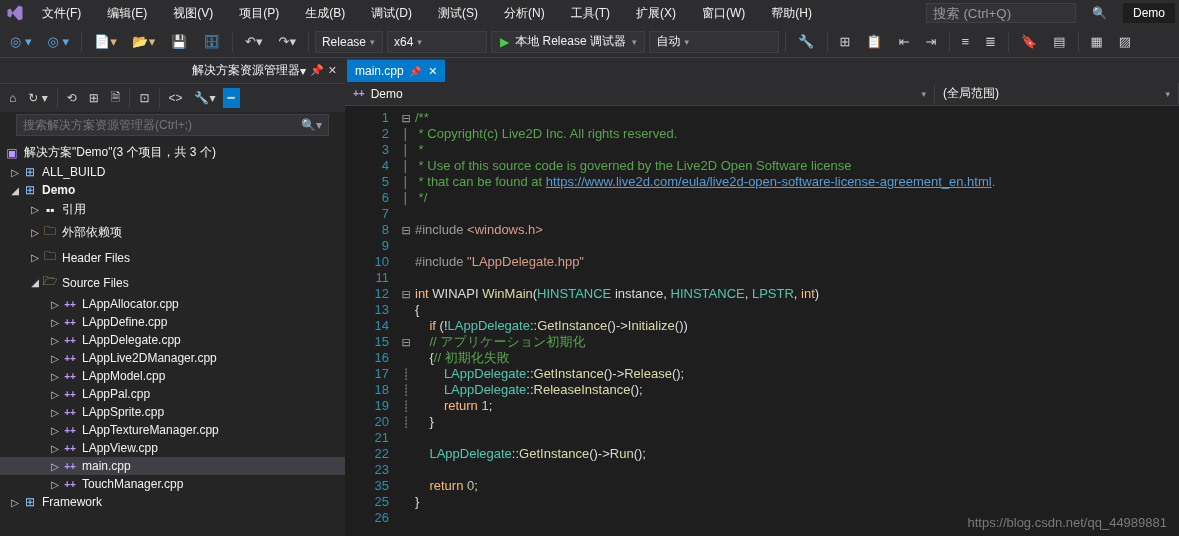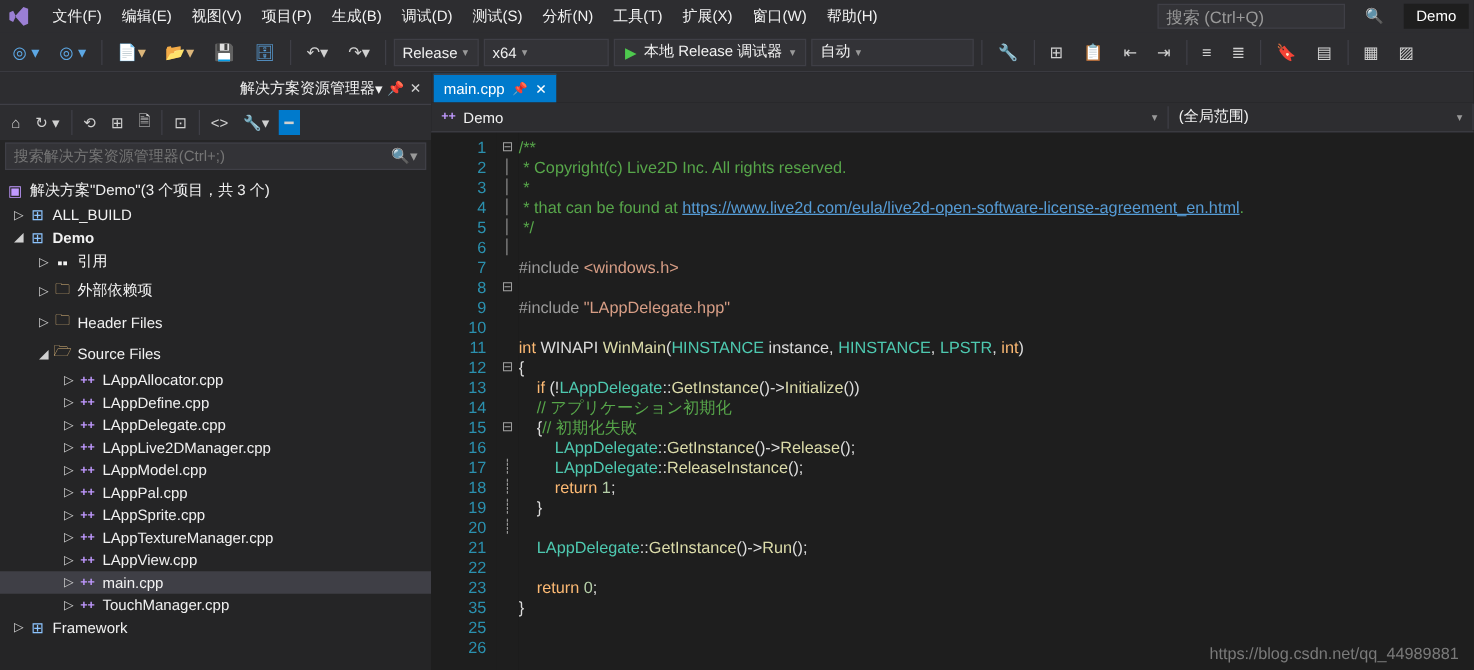--- a/index.html
+++ b/index.html
@@ -1,19 +1,19 @@
 <!DOCTYPE html>
 <html><head>
 <meta charset="utf-8">
 <style>
 * { margin: 0; padding: 0; box-sizing: border-box; font-family: "Microsoft YaHei", "Segoe UI", sans-serif; }
 body { background: #2d2d30; color: #f1f1f1; font-size: 12px; width: 1179px; height: 536px; overflow: hidden; position: relative; }
 .menubar { background: #2d2d30; height: 26px; display: flex; align-items: center; padding: 0 4px; }
 .vs-logo { width: 22px; height: 22px; margin-right: 8px; display: flex; align-items: center; justify-content: center; }
-.menu-items { display: flex; gap: 0; }
+.menu-items { display: flex; gap: 10px; }
 .menu-item { padding: 4px 8px; cursor: pointer; color: #f1f1f1; }
 .search-box { margin-left: auto; display: flex; align-items: center; gap: 8px; }
 .search-input { background: #333337; border: 1px solid #3f3f46; color: #999; padding: 2px 6px; width: 150px; height: 20px; }
 .search-input::placeholder { color: #999; }
 .search-icon { color: #f1f1f1; padding: 2px 8px; }
 .title-right { background: #1e1e1e; padding: 3px 10px; color: #fff; }
 .toolbar { background: #2d2d30; height: 32px; display: flex; align-items: center; padding: 0 4px; gap: 4px; border-bottom: 1px solid #3f3f46; }
 .tb-icon { padding: 4px 6px; cursor: pointer; color: #d0d0d0; font-size: 13px; }
 .tb-sep { width: 1px; height: 20px; background: #3f3f46; margin: 0 2px; }
 .tb-combo { background: #333337; border: 1px solid #3f3f46; color: #f1f1f1; padding: 2px 6px; height: 22px; display: flex; align-items: center; gap: 4px; }
@@ -22,21 +22,21 @@
 .play-icon { color: #4ec94e; }
 .main-area { display: flex; height: calc(100% - 58px); }
 .sidebar { width: 345px; background: #252526; display: flex; flex-direction: column; }
 .sidebar-header { background: #2d2d30; padding: 4px 8px; display: flex; align-items: center; justify-content: flex-end; border-bottom: 1px solid #3f3f46; }
 .sidebar-title { color: #f1f1f1; }
 .sidebar-controls { display: flex; gap: 4px; }
 .pin-icon, .close-x { cursor: pointer; color: #d0d0d0; font-size: 11px; }
 .sidebar-toolbar { background: #2d2d30; height: 28px; display: flex; align-items: center; padding: 0 4px; gap: 2px; }
 .stb-icon { padding: 3px 5px; cursor: pointer; color: #d0d0d0; font-size: 12px; }
 .stb-icon.active { background: #007acc; }
-.sidebar-search { background: #333337; border: 1px solid #3f3f46; margin: 2px 4px; padding: 3px 6px; display: flex; align-items: center; justify-content: space-between; }
+.sidebar-search { background: #333337; border: 1px solid #3f3f46; margin: 2px 16px; padding: 3px 6px; display: flex; align-items: center; justify-content: space-between; }
 .sidebar-search input { background: transparent; border: none; color: #999; flex: 1; outline: none; font-size: 12px; }
 .tree { padding: 4px 0; overflow-y: auto; flex: 1; }
 .tree-node { display: flex; align-items: center; padding: 2px 4px; cursor: pointer; white-space: nowrap; }
 .tree-node.selected { background: #3f3f46; }
 .expander { width: 14px; text-align: center; color: #d0d0d0; font-size: 10px; }
 .node-icon { width: 16px; margin-right: 4px; text-align: center; }
 .cpp-icon { color: #c099ff; font-size: 10px; font-weight: bold; }
 .folder-icon { color: #dcb67a; }
 .sln-icon { color: #c099ff; }
 .node-text { color: #f1f1f1; }
@@ -344,20 +344,21 @@
           <div></div>
           <div></div>
           <div></div>
           <div></div>
           <div></div>
       </div>
       <div class="code-lines">
         <div><span class="c-comment">/**</span></div>
         <div><span class="c-comment"> * Copyright(c) Live2D Inc. All rights reserved.</span></div>
         <div><span class="c-comment"> *</span></div>
+        <div><span class="c-comment"> * Use of this source code is governed by the Live2D Open Software license</span></div>
         <div><span class="c-comment"> * that can be found at </span><span class="c-link">https://www.live2d.com/eula/live2d-open-software-license-agreement_en.html</span><span class="c-comment">.</span></div>
         <div><span class="c-comment"> */</span></div>
         <div></div>
         <div><span class="c-pre">#include </span><span class="c-string">&lt;windows.h&gt;</span></div>
         <div></div>
         <div><span class="c-pre">#include </span><span class="c-string">"LAppDelegate.hpp"</span></div>
         <div></div>
         <div><span class="c-keyword">int</span><span class="c-text"> WINAPI </span><span class="c-func">WinMain</span><span class="c-text">(</span><span class="c-type">HINSTANCE</span><span class="c-text"> instance, </span><span class="c-type">HINSTANCE</span><span class="c-text">, </span><span class="c-type">LPSTR</span><span class="c-text">, </span><span class="c-keyword">int</span><span class="c-text">)</span></div>
         <div><span class="c-text">{</span></div>
         <div><span class="c-keyword">    if</span><span class="c-text"> (!</span><span class="c-type">LAppDelegate</span><span class="c-text">::</span><span class="c-func">GetInstance</span><span class="c-text">()-&gt;</span><span class="c-func">Initialize</span><span class="c-text">())</span></div>

